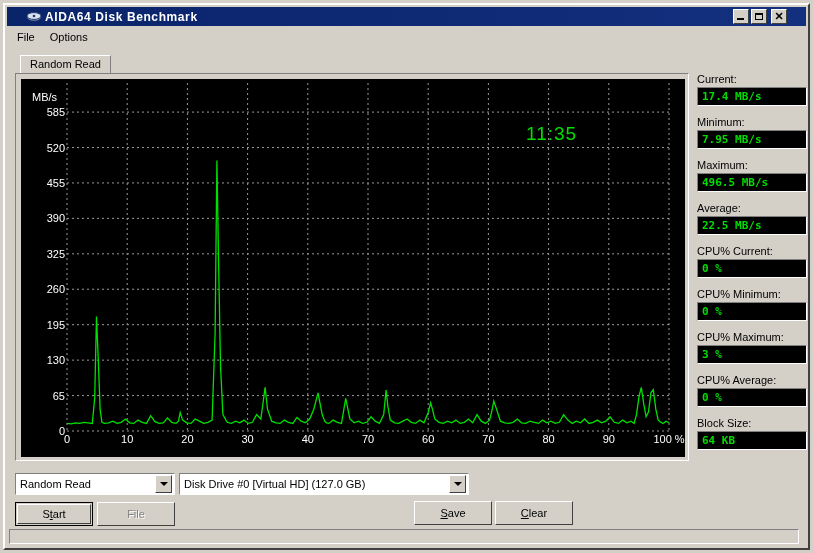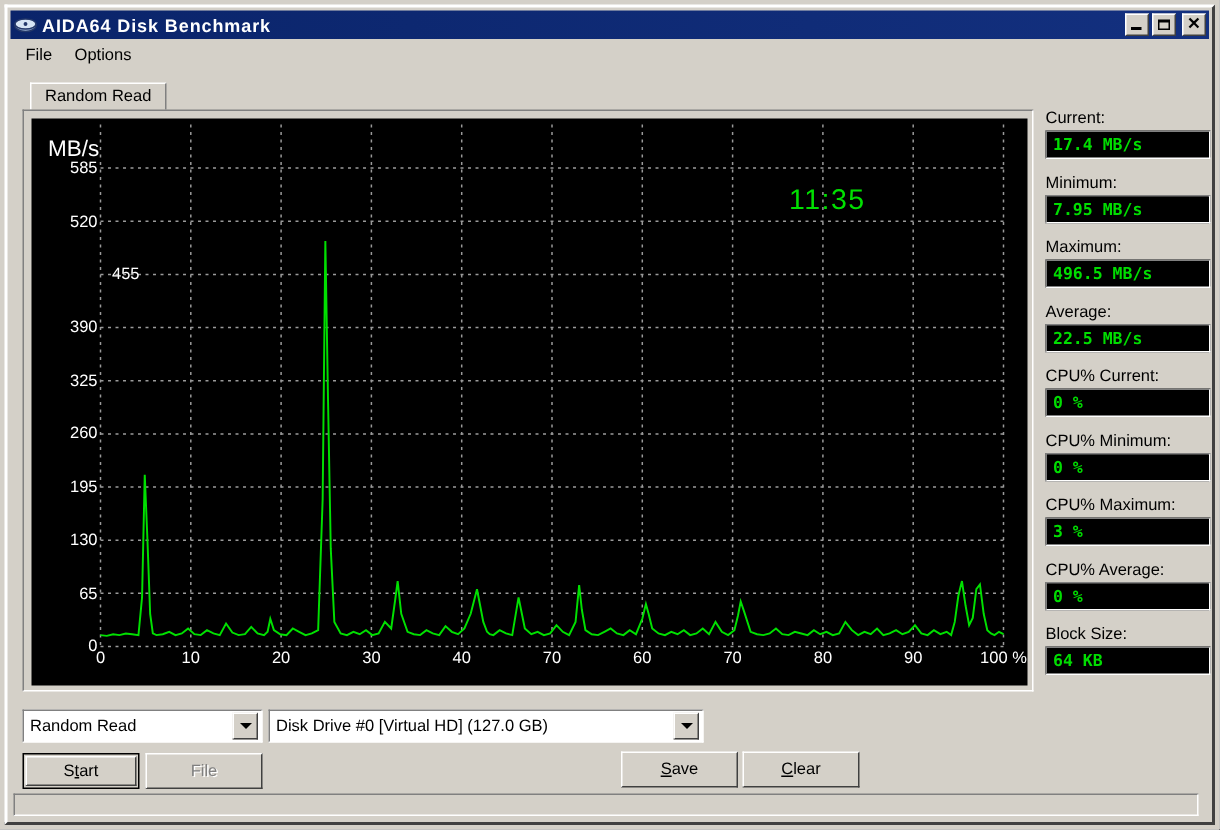--- a/index.html
+++ b/index.html
@@ -31,21 +31,21 @@
     border-bottom: 2px solid #404040;
     box-sizing: border-box;
   }
   .titlebar {
     position: absolute;
     left: 2px; top: 2px;
     width: 799px; height: 19px;
     background: linear-gradient(to right, #0a246a, #13307f);
     display: flex;
     align-items: center;
-    padding: 0 2px;
+    padding: 0 19px;
     box-sizing: border-box;
   }
   .title-icon {
     width: 16px; height: 14px;
     margin-right: 3px;
     position: relative;
     flex: none;
   }
   .title-icon svg { display:block; }
   .title-text {
@@ -141,21 +141,21 @@
     left: 5px; top: 5px;
     width: 664px; height: 378px;
     background: #000000;
     box-sizing: border-box;
     overflow: hidden;
   }
   .axis-label-unit {
     position: absolute;
     left: 11px; top: 12px;
     color: #ffffff;
-    font-size: 15px;
+    font-size: 11px;
     font-family: "Liberation Sans", sans-serif;
   }
   .ytick {
     position: absolute;
     left: 0;
     width: 44px;
     text-align: right;
     color: #ffffff;
     font-size: 11px;
     font-family: "Liberation Sans", sans-serif;
@@ -382,21 +382,21 @@
         <span class="axis-label-unit">MB/s</span>
         <span class="clock-overlay">11:35</span>
         <div id="yticks">
             <div class="ytick" style="top: 352px;">0</div>
             <div class="ytick" style="top: 316.565px;">65</div>
             <div class="ytick" style="top: 281.129px;">130</div>
             <div class="ytick" style="top: 245.694px;">195</div>
             <div class="ytick" style="top: 210.258px;">260</div>
             <div class="ytick" style="top: 174.823px;">325</div>
             <div class="ytick" style="top: 139.387px;">390</div>
-            <div class="ytick" style="top: 103.952px; padding-left: 28px;">455</div>
+            <div class="ytick" style="top: 103.952px;">455</div>
             <div class="ytick" style="top: 68.5161px;">520</div>
             <div class="ytick" style="top: 33.0806px;">585</div>
           </div>
         <div id="xticks">
             <div class="xtick" style="left: 46px;">0</div>
             <div class="xtick" style="left: 106.2px;">10</div>
             <div class="xtick" style="left: 166.4px;">20</div>
             <div class="xtick" style="left: 226.6px;">30</div>
             <div class="xtick" style="left: 286.8px;">40</div>
             <div class="xtick" style="left: 347px;">70</div>

